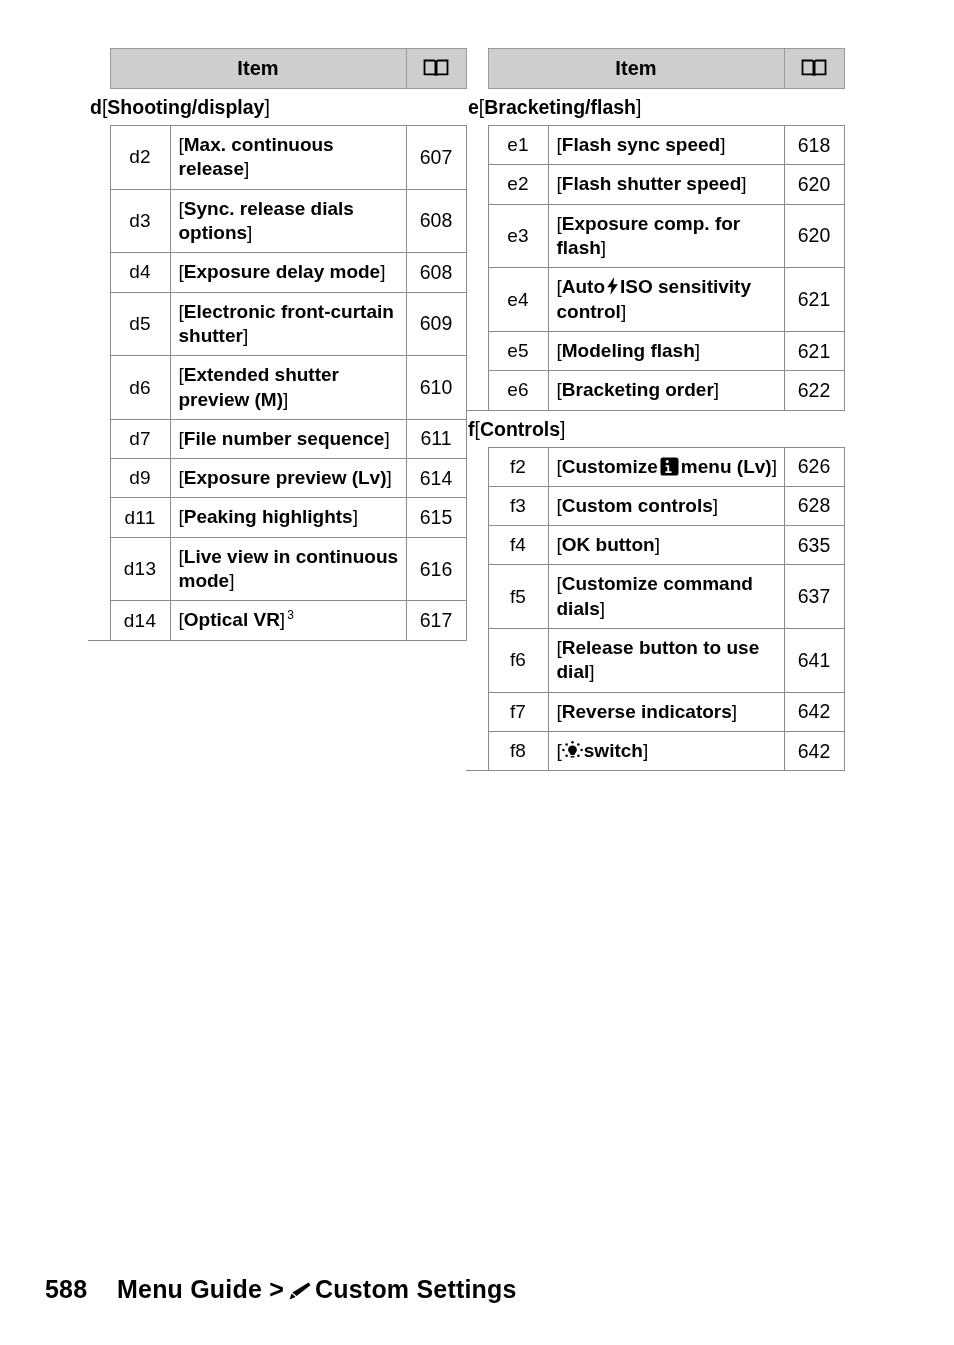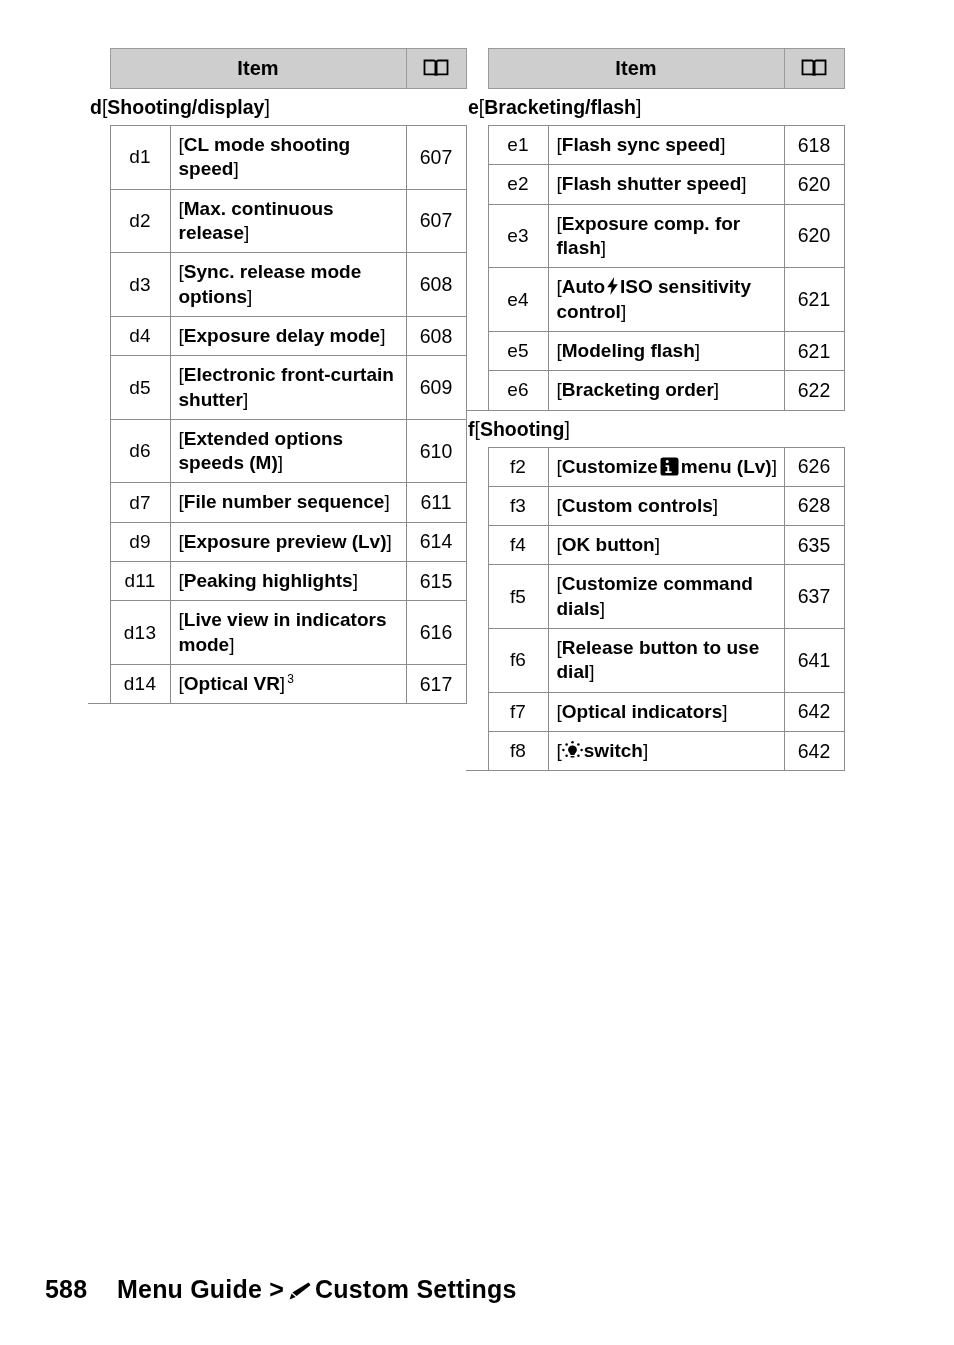--- a/index.html
+++ b/index.html
@@ -197,52 +197,46 @@
               </span>
             </td>
           </tr>
 
           <tr>
             <td class="sec" colspan="4"><b>d</b><span class="br">[</span><b>Shooting/display</b><span class="br">]</span></td>
           </tr>
 
           <tr>
             <td class="cell-indent"></td>
-            <td class="cell-code">d1</td>
-            <td class="cell-item"><span class="br">[</span><span>CL mode shooting speed</span><span class="br">]</span></td>
-            <td class="cell-page">607</td>
-          </tr>
-          <tr>
-            <td class="cell-indent"></td>
             <td class="cell-code">d2</td>
             <td class="cell-item"><span class="br">[</span><span>Max. continuous release</span><span class="br">]</span></td>
             <td class="cell-page">607</td>
           </tr>
           <tr>
             <td class="cell-indent"></td>
             <td class="cell-code">d3</td>
-            <td class="cell-item"><span class="br">[</span><span>Sync. release mode options</span><span class="br">]</span></td>
+            <td class="cell-item"><span class="br">[</span><span>Sync. release dials options</span><span class="br">]</span></td>
             <td class="cell-page">608</td>
           </tr>
           <tr>
             <td class="cell-indent"></td>
             <td class="cell-code">d4</td>
             <td class="cell-item"><span class="br">[</span><span>Exposure delay mode</span><span class="br">]</span></td>
             <td class="cell-page">608</td>
           </tr>
           <tr>
             <td class="cell-indent"></td>
             <td class="cell-code">d5</td>
             <td class="cell-item"><span class="br">[</span><span>Electronic front-curtain shutter</span><span class="br">]</span></td>
             <td class="cell-page">609</td>
           </tr>
           <tr>
             <td class="cell-indent"></td>
             <td class="cell-code">d6</td>
-            <td class="cell-item"><span class="br">[</span><span>Extended options speeds (M)</span><span class="br">]</span></td>
+            <td class="cell-item"><span class="br">[</span><span>Extended shutter preview (M)</span><span class="br">]</span></td>
             <td class="cell-page">610</td>
           </tr>
           <tr>
             <td class="cell-indent"></td>
             <td class="cell-code">d7</td>
             <td class="cell-item"><span class="br">[</span><span>File number sequence</span><span class="br">]</span></td>
             <td class="cell-page">611</td>
           </tr>
           <tr>
             <td class="cell-indent"></td>
@@ -252,21 +246,21 @@
           </tr>
           <tr>
             <td class="cell-indent"></td>
             <td class="cell-code">d11</td>
             <td class="cell-item"><span class="br">[</span><span>Peaking highlights</span><span class="br">]</span></td>
             <td class="cell-page">615</td>
           </tr>
           <tr>
             <td class="cell-indent"></td>
             <td class="cell-code">d13</td>
-            <td class="cell-item"><span class="br">[</span><span>Live view in indicators mode</span><span class="br">]</span></td>
+            <td class="cell-item"><span class="br">[</span><span>Live view in continuous mode</span><span class="br">]</span></td>
             <td class="cell-page">616</td>
           </tr>
           <tr class="last-row">
             <td class="cell-indent"></td>
             <td class="cell-code">d14</td>
             <td class="cell-item"><span class="br">[</span><span>Optical VR</span><span class="br">]</span><sup class="fn">3</sup></td>
             <td class="cell-page">617</td>
           </tr>
         </tbody>
       </table>
@@ -331,21 +325,21 @@
             <td class="cell-page">621</td>
           </tr>
           <tr class="last-row">
             <td class="cell-indent"></td>
             <td class="cell-code">e6</td>
             <td class="cell-item"><span class="br">[</span><span>Bracketing order</span><span class="br">]</span></td>
             <td class="cell-page">622</td>
           </tr>
 
           <tr>
-            <td class="sec" colspan="4"><b>f</b><span class="br">[</span><b>Shooting</b><span class="br">]</span></td>
+            <td class="sec" colspan="4"><b>f</b><span class="br">[</span><b>Controls</b><span class="br">]</span></td>
           </tr>
 
           <tr>
             <td class="cell-indent"></td>
             <td class="cell-code">f2</td>
             <td class="cell-item"><span class="br">[</span><span>Customize</span><span class="info-icon"><svg viewBox="0 0 19 19" width="19" height="19" aria-hidden="true">
                     <rect x="0.5" y="0.5" width="18" height="18" rx="2.6" fill="#000"></rect>
                     <circle cx="7.2" cy="4.6" r="1.5" fill="#fff"></circle>
                     <path d="M5.6 8.2 H9.2 V14.2 H11.6 V16 H5.4 V14.2 H7.3 V10 H5.6 Z" fill="#fff"></path>
                   </svg></span><span>menu (Lv)</span><span class="br">]</span></td>
@@ -371,21 +365,21 @@
           </tr>
           <tr>
             <td class="cell-indent"></td>
             <td class="cell-code">f6</td>
             <td class="cell-item"><span class="br">[</span><span>Release button to use dial</span><span class="br">]</span></td>
             <td class="cell-page">641</td>
           </tr>
           <tr>
             <td class="cell-indent"></td>
             <td class="cell-code">f7</td>
-            <td class="cell-item"><span class="br">[</span><span>Optical indicators</span><span class="br">]</span></td>
+            <td class="cell-item"><span class="br">[</span><span>Reverse indicators</span><span class="br">]</span></td>
             <td class="cell-page">642</td>
           </tr>
           <tr class="last-row">
             <td class="cell-indent"></td>
             <td class="cell-code">f8</td>
             <td class="cell-item"><span class="br">[</span><span class="lamp-icon"><svg viewBox="0 0 21 19" width="21" height="19" aria-hidden="true">
                     <path d="M10.5 4.6 c2.5 0 4.4 1.9 4.4 4.2 c0 1.6 -0.9 2.7 -1.6 3.5 c-0.5 0.6 -0.8 1 -0.8 1.6 H8.5 c0 -0.6 -0.3 -1 -0.8 -1.6 c-0.7 -0.8 -1.6 -1.9 -1.6 -3.5 c0 -2.3 1.9 -4.2 4.4 -4.2 Z" fill="#000"></path>
                     <rect x="8.6" y="15" width="3.8" height="1.5" fill="#000"></rect>
                     <circle cx="10.5" cy="1.3" r="1.25" fill="#000"></circle>
                     <circle cx="4.6" cy="3.6" r="1.25" fill="#000"></circle>

